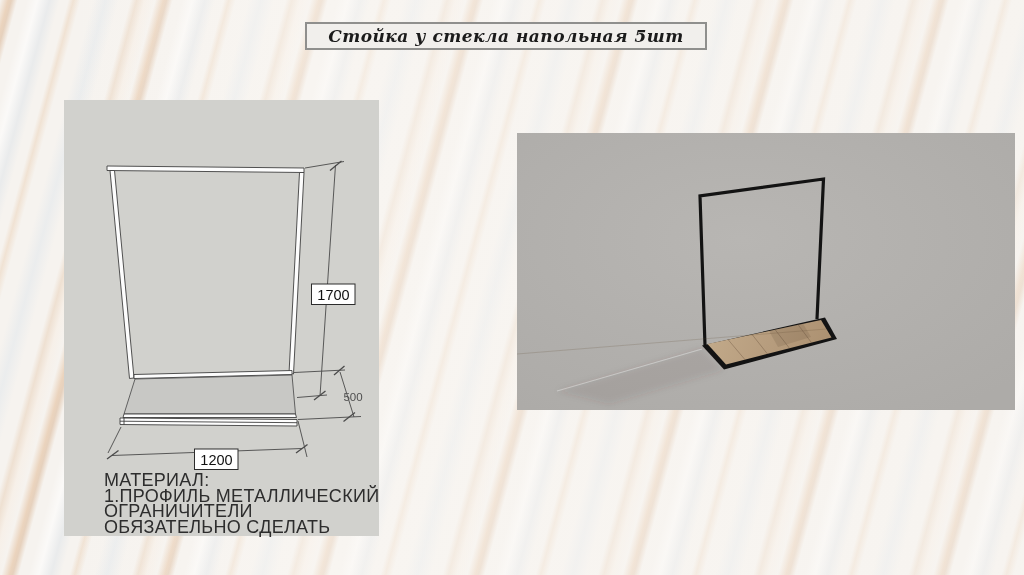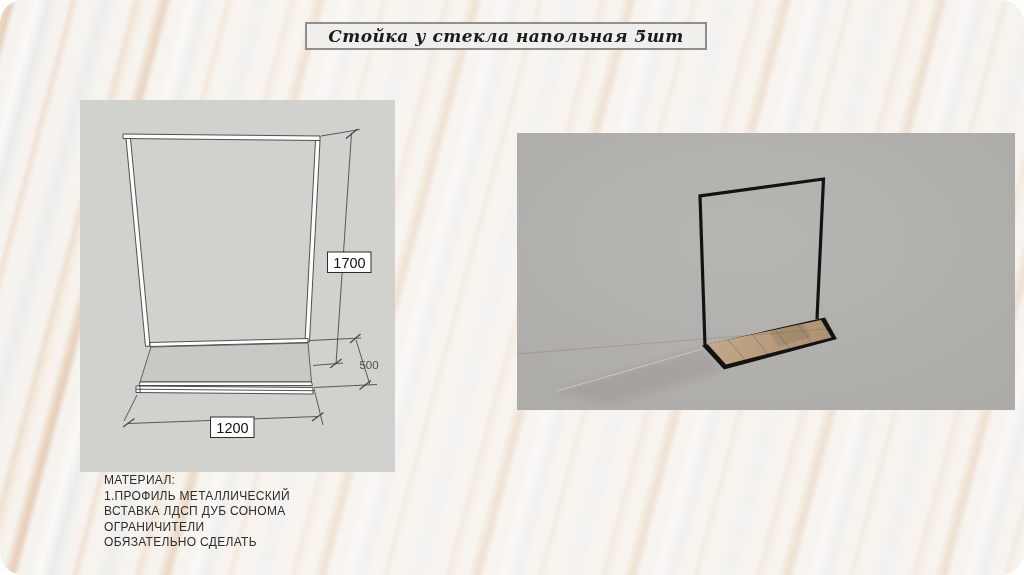--- a/index.html
+++ b/index.html
@@ -21,43 +21,42 @@
         rgba(224,178,132,0) 66px,
         rgba(224,178,132,0.26) 71px,
         rgba(224,178,132,0) 78px,
         rgba(234,239,243,0) 90px,
         rgba(218,227,235,0.4) 102px,
         rgba(234,239,243,0) 115px,
         rgba(212,158,106,0) 126px,
         rgba(212,158,106,0.22) 132px,
         rgba(248,233,218,0.3) 140px,
         rgba(212,158,106,0) 150px);
-    border-radius: 23px;
   }
   .title-box{
     position:absolute;left:305px;top:22px;width:402px;height:28px;
     background:#f1efec;border:2px solid #8f8f8d;box-sizing:border-box;
     display:flex;align-items:center;justify-content:center;
   }
   .title-box span{
     font-family:"DejaVu Serif", serif;font-style:italic;font-weight:600;
     font-size:17px;color:#1b1b1b;letter-spacing:0.5px;white-space:nowrap;
   }
   .drawing-panel{
-    position:absolute;left:80px;top:100px;width:315px;height:372px;
+    position:absolute;left:64px;top:100px;width:315px;height:436px;
     background:#d1d1cd;
   }
   .render-panel{
     position:absolute;left:517px;top:133px;width:498px;height:277px;
     background:#b2b0ad;
   }
   .drawing-panel svg,.render-panel svg{display:block;width:100%;height:100%;}
   .material-note{
     position:absolute;left:104px;top:473px;
-    font-size:12px;line-height:15.5px;color:#2d2d2d;letter-spacing:0.3px;
+    font-size:18px;line-height:15.5px;color:#2d2d2d;letter-spacing:0.3px;
     text-transform:uppercase;
   }
   .dim-label{font-family:"Liberation Sans", sans-serif;font-size:14.5px;fill:#111;}
   .dim-label-small{font-family:"Liberation Sans", sans-serif;font-size:11.5px;fill:#4f4f4f;}
 </style>
 </head>
 <body>
 
 <div class="slide">
 
@@ -143,18 +142,17 @@
           <line x1="199,5" y1="221" x2="309" y2="196" stroke="rgba(96,74,52,0.25)"></line>
         </g>
         <polygon points="252,198 286,190.5 294,204 261,214" fill="rgba(90,70,48,0.16)"></polygon>
       </g>
     </svg>
   </div>
 
   <div class="material-note">
     <div>МАТЕРИАЛ:</div>
     <div>1.ПРОФИЛЬ МЕТАЛЛИЧЕСКИЙ</div>
-    <div>ВСТАВКА ЛДСП ДУБ СОНОМА</div>
     <div>ОГРАНИЧИТЕЛИ</div>
     <div>ОБЯЗАТЕЛЬНО СДЕЛАТЬ</div>
   </div>
 
 </div>
 
 </body></html>

